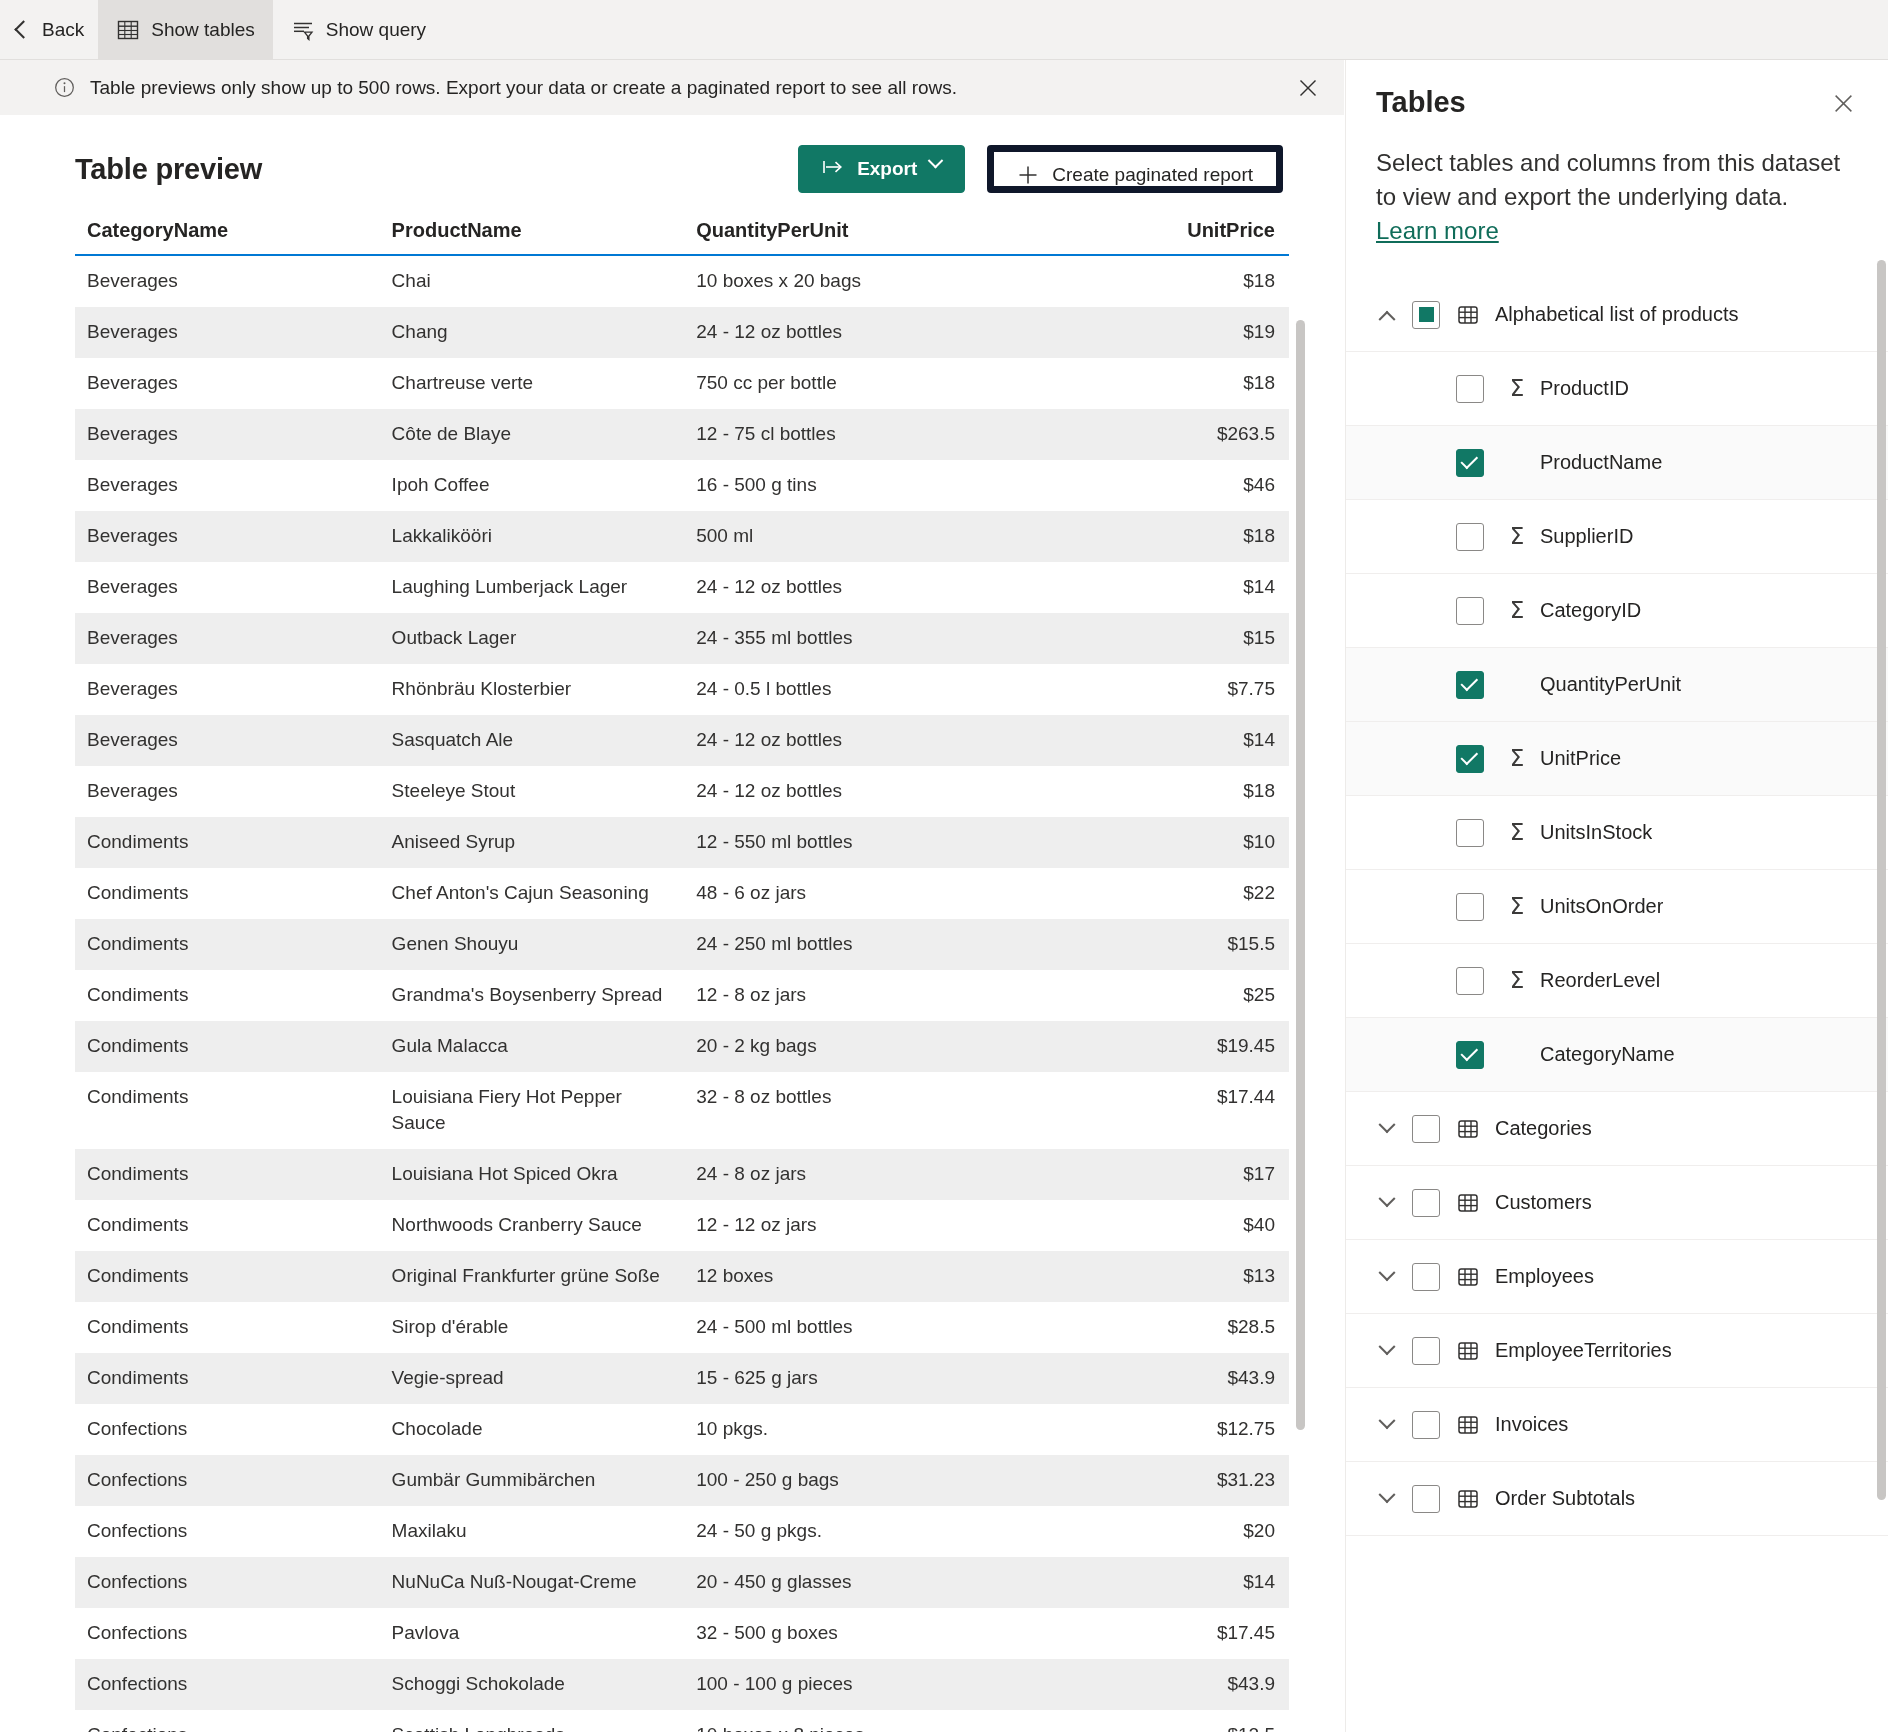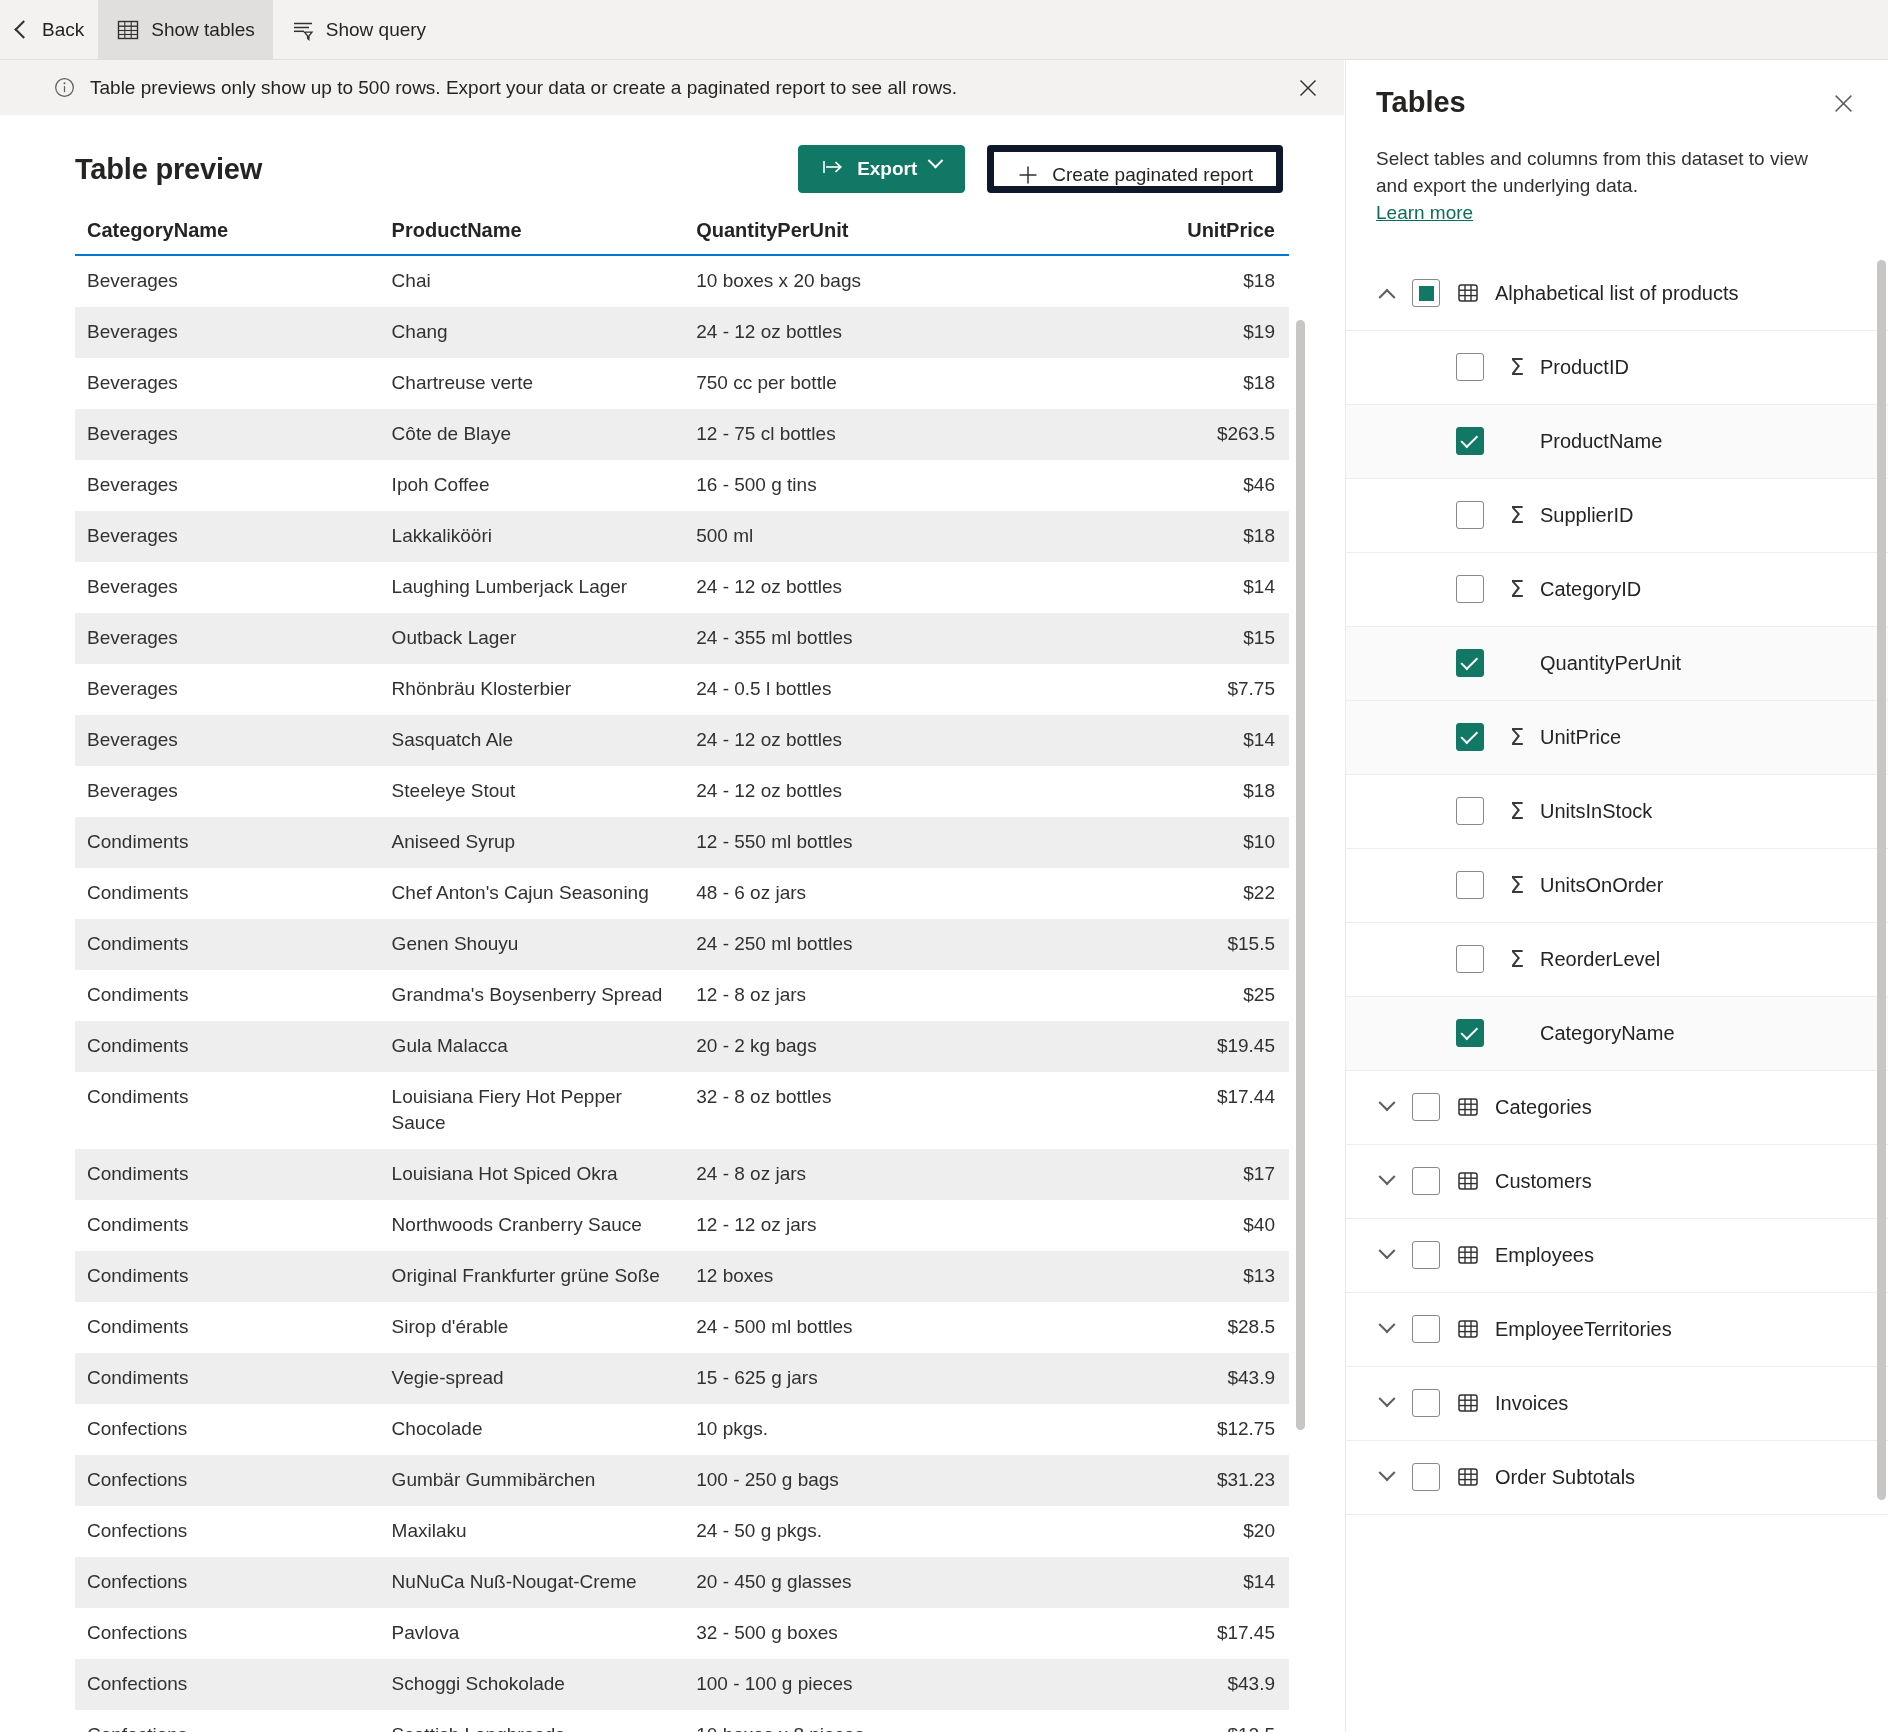--- a/index.html
+++ b/index.html
@@ -130,21 +130,21 @@
     position:relative;
     overflow:hidden;
   }
   .right-head { padding:26px 28px 0 30px; display:flex; align-items:flex-start; }
   .right-title { font-size:29px; font-weight:700; color:#252423; }
   .right-close {
     margin-left:auto; width:34px; height:34px; cursor:pointer;
     display:flex; align-items:center; justify-content:center;
   }
   .right-desc {
-    padding:26px 46px 0 30px; font-size:19px; line-height:1.42; color:#323130;
+    padding:26px 46px 0 30px; font-size:24px; line-height:1.42; color:#323130;
   }
   .learn { color:#0f6c59; text-decoration:underline; cursor:pointer; display:inline-block; }
 
   .tree { margin-top:30px; flex:1 1 auto; overflow:hidden; }
 
   .tnode {
     display:flex; align-items:center;
     min-height:74px; padding-right:12px;
     border-bottom:1px solid #f0eeed;
     cursor:pointer;

